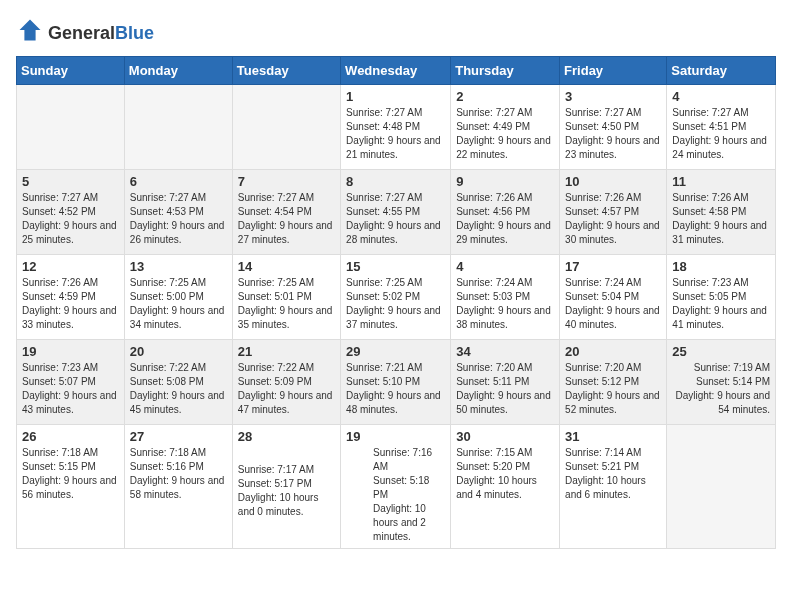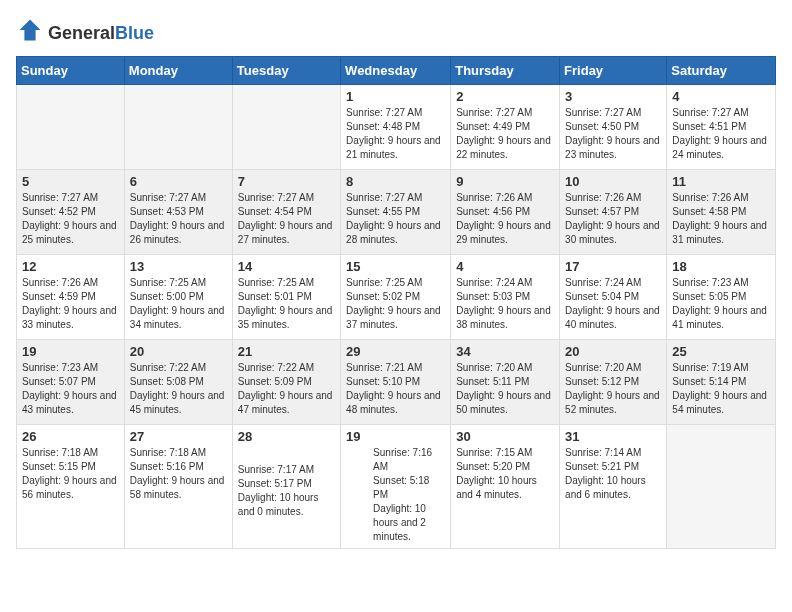--- a/index.html
+++ b/index.html
@@ -268,21 +268,21 @@
 Daylight: 9 hours and 50 minutes.</div>
         </td>
         <td>
           <div class="day-num">20</div>
           <div class="day-info" style="white-space: pre-line;">Sunrise: 7:20 AM
 Sunset: 5:12 PM
 Daylight: 9 hours and 52 minutes.</div>
         </td>
         <td>
           <div class="day-num">25</div>
-          <div class="day-info" style="white-space: pre-line;">Sunrise: 7:19 AM
+          <div class="day-info" style="white-space: pre-line; text-align: right;">Sunrise: 7:19 AM
 Sunset: 5:14 PM
 Daylight: 9 hours and 54 minutes.</div>
         </td>
       </tr>
       <tr>
         <td>
           <div class="day-num">26</div>
           <div class="day-info" style="white-space: pre-line;">Sunrise: 7:18 AM
 Sunset: 5:15 PM
 Daylight: 9 hours and 56 minutes.</div>

